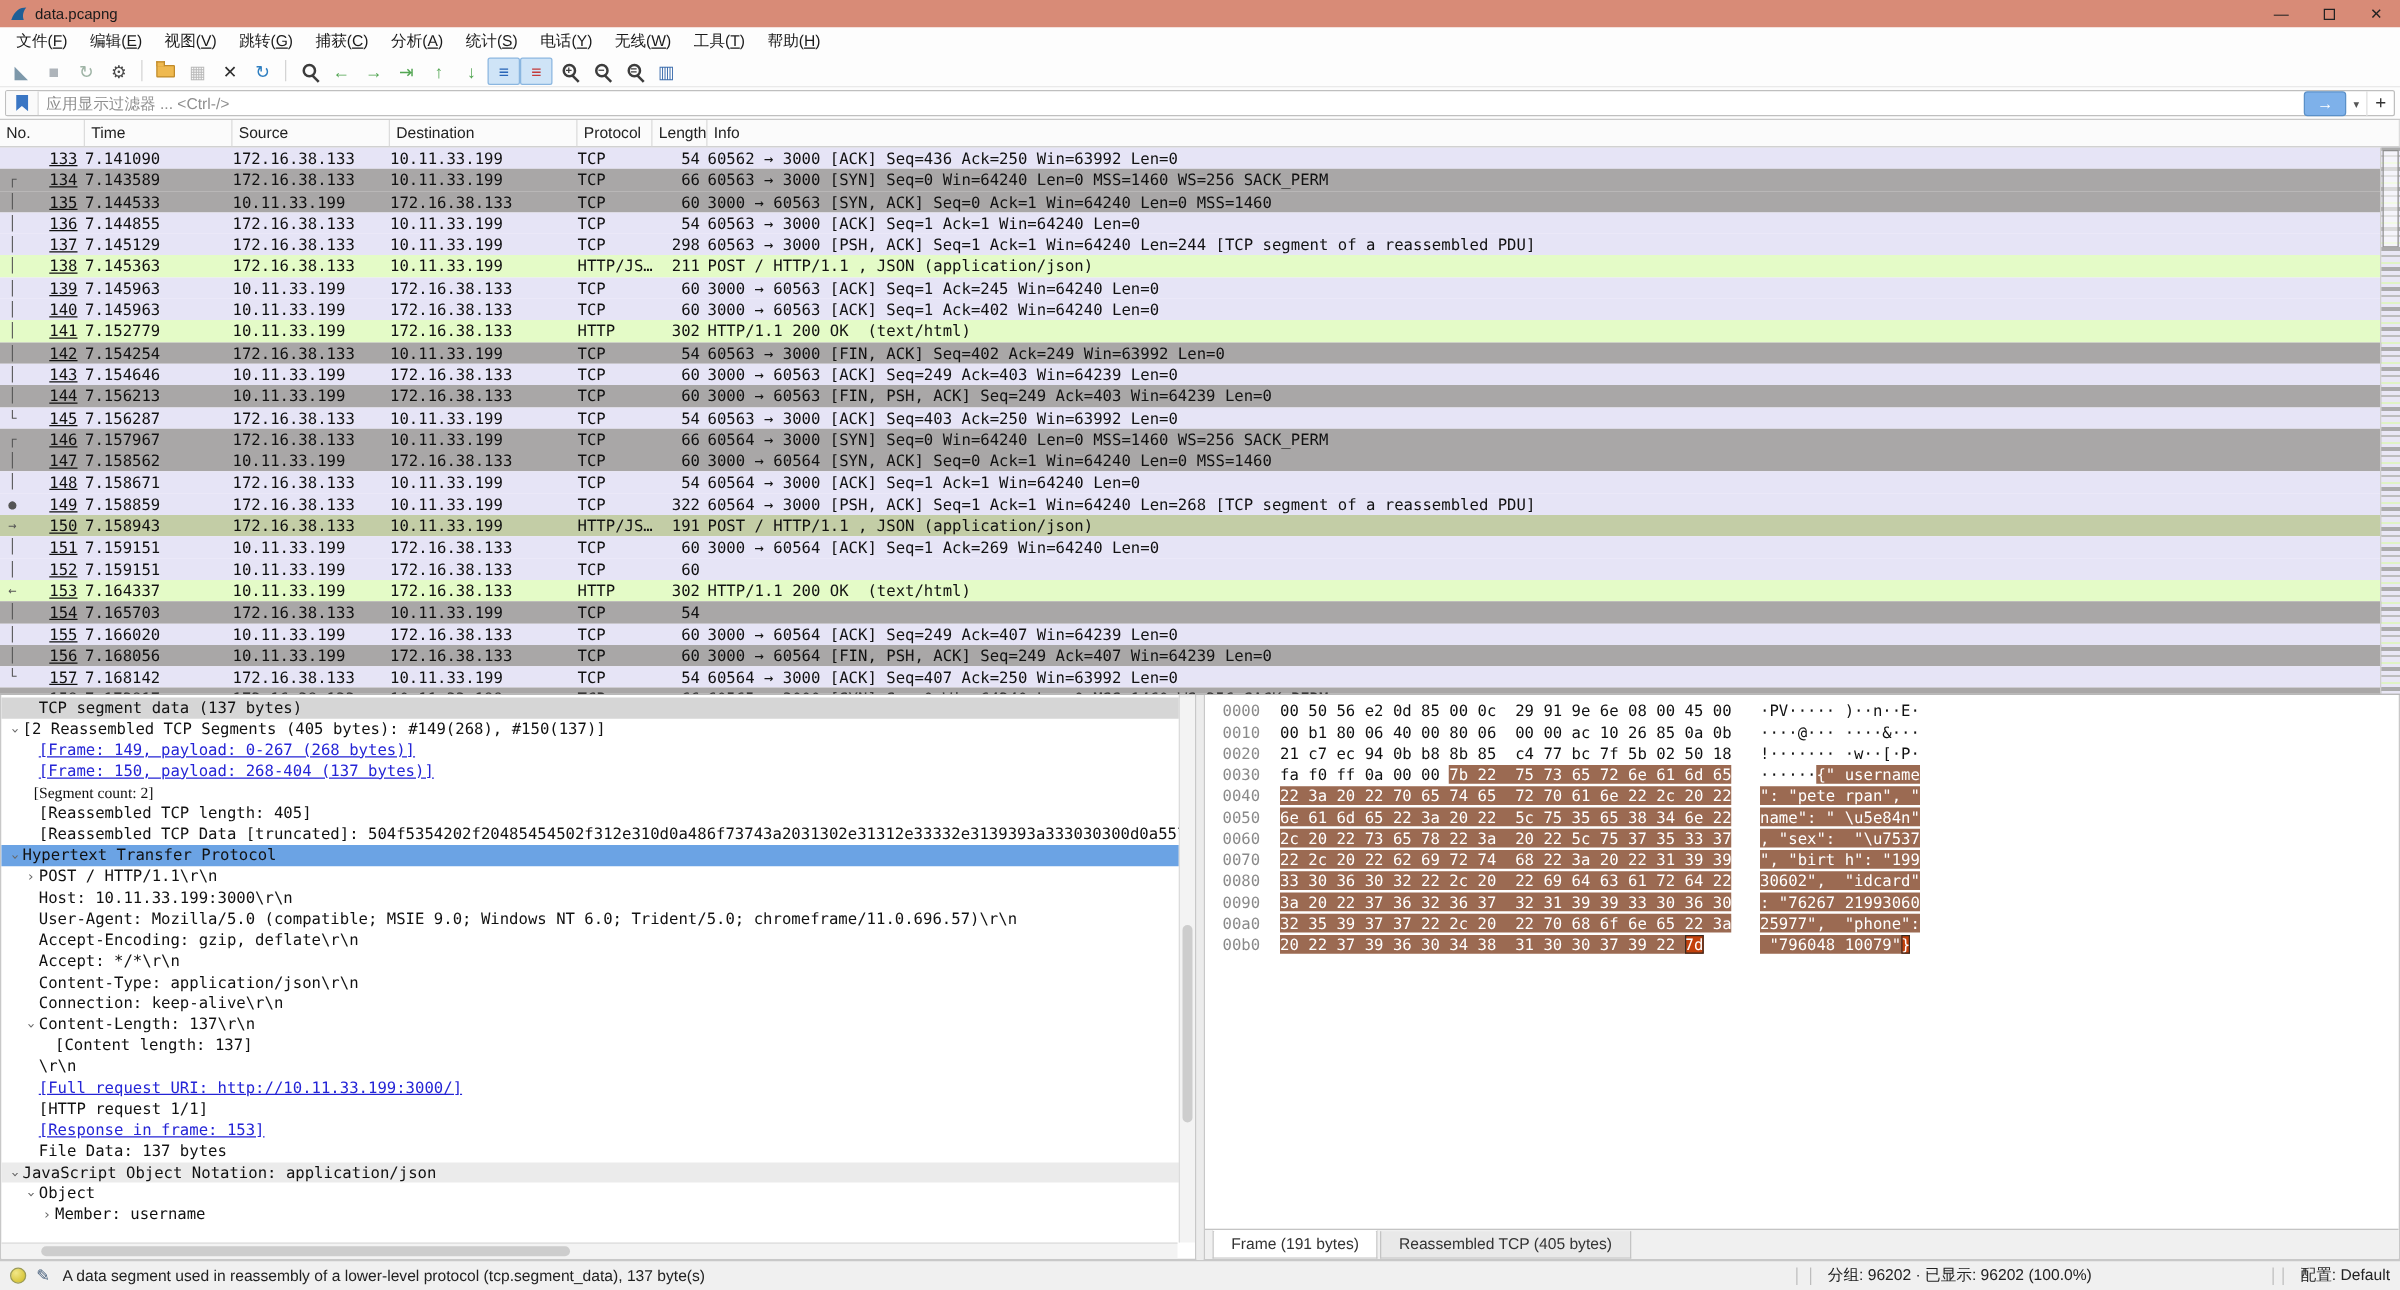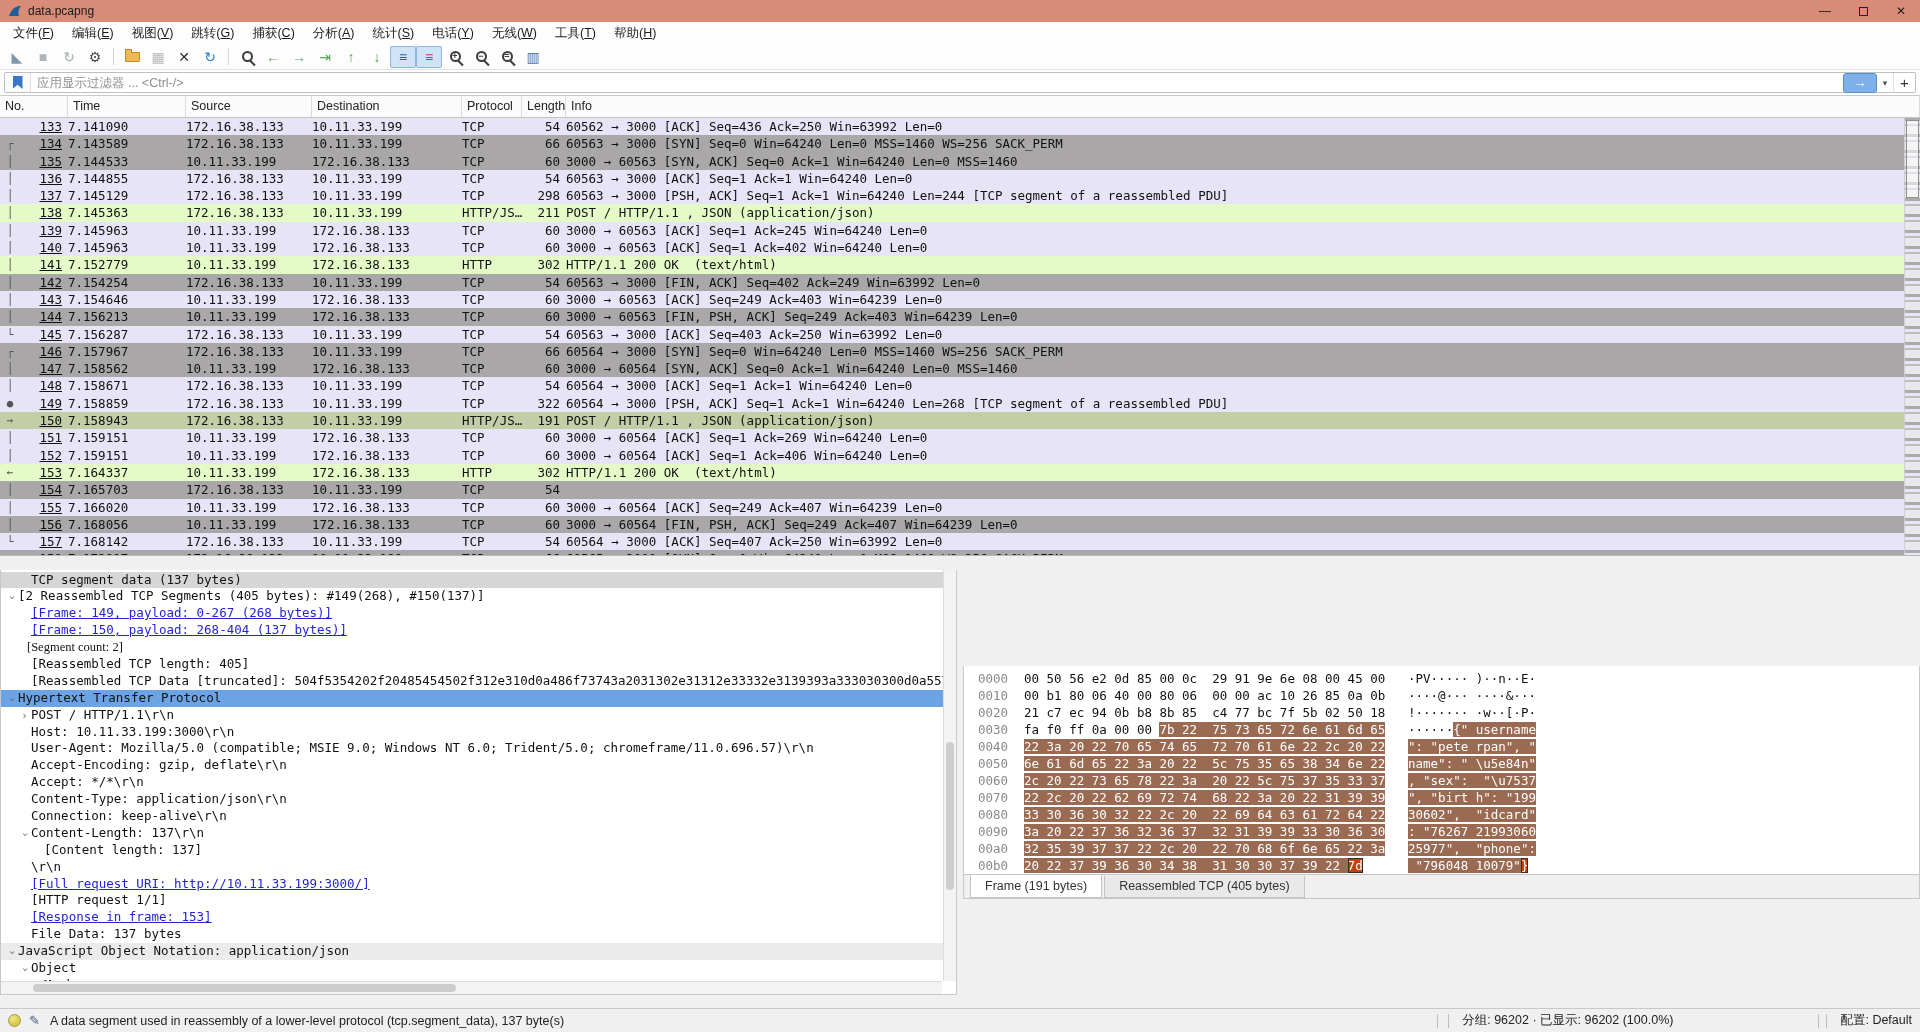--- a/index.html
+++ b/index.html
@@ -61,21 +61,21 @@
   .c-proto { width:60px; }
   .c-len { width:44px; text-align:right; padding-right:6px; }
   .c-info { flex:1 1 auto; }
   .h-no{width:68px;} .h-time{width:118px;} .h-src{width:126px;} .h-dst{width:150px;} .h-proto{width:60px;} .h-len{width:44px;} .h-info{flex:1;}
   .vmap { position:absolute; top:22px; right:0; width:16px; bottom:0;
           background:repeating-linear-gradient(to bottom,#ababab 0 3px,#e9e7f5 3px 6px,#bdbdbd 6px 8px,#e9e7f5 8px 12px,#dff3c4 12px 13px,#e9e7f5 13px 16px);
           border-left:1px solid #cfcfcf; }
   .vthumb { position:absolute; left:1px; right:1px; top:2px; height:78px; background:rgba(255,255,255,0.55); border:1px solid #8f8f8f; }
 
   
-  .bottom { flex:0 0 452px; display:flex; background:#f0f0f0;align-items:center; }
+  .bottom { flex:0 0 452px; display:flex; background:#f0f0f0; }
   .detailpane { position:relative; width:957px; background:#fff; border:1px solid #c8c8c8; border-top:none; overflow:hidden; }
   .dlines { font-family:"DejaVu Sans Mono",monospace; font-size:12.5px; padding-top:2px; height:424px; overflow:hidden; }
   .dline { height:16.9px; line-height:16.9px; white-space:nowrap; overflow:hidden; }
   .dline .exp { display:inline-block; width:13px; color:#666; font-size:11px; text-align:center; }
   .dline .exp.open { transform:rotate(90deg); }
   .dline.selected { background:#6ba3e4; }
   .dline.fieldhl { background:#d6d6d6; }
   .dline.band { background:#ebebeb; }
   .dline.link .dtext { color:#2424d6; text-decoration:underline; }
   .d-hscroll { position:absolute; left:0; right:14px; bottom:0; height:13px; background:#f3f3f3; border-top:1px solid #dcdcdc; }
@@ -433,21 +433,20 @@
           <div class="cell c-info">3000 → 60564 [ACK] Seq=1 Ack=269 Win=64240 Len=0</div>
         </div>
         <div class="prow c-tcp">
           <div class="cell c-gut">│</div>
           <div class="cell c-no">152</div>
           <div class="cell c-time">7.159151</div>
           <div class="cell c-src">10.11.33.199</div>
           <div class="cell c-dst">172.16.38.133</div>
           <div class="cell c-proto">TCP</div>
           <div class="cell c-len">60</div>
-          <div class="cell c-info">3000 → 60564 [ACK] Seq=1 Ack=406 Win=64240 Len=0</div>
         </div>
         <div class="prow c-http">
           <div class="cell c-gut">←</div>
           <div class="cell c-no">153</div>
           <div class="cell c-time">7.164337</div>
           <div class="cell c-src">10.11.33.199</div>
           <div class="cell c-dst">172.16.38.133</div>
           <div class="cell c-proto">HTTP</div>
           <div class="cell c-len">302</div>
           <div class="cell c-info">HTTP/1.1 200 OK  (text/html)</div>

